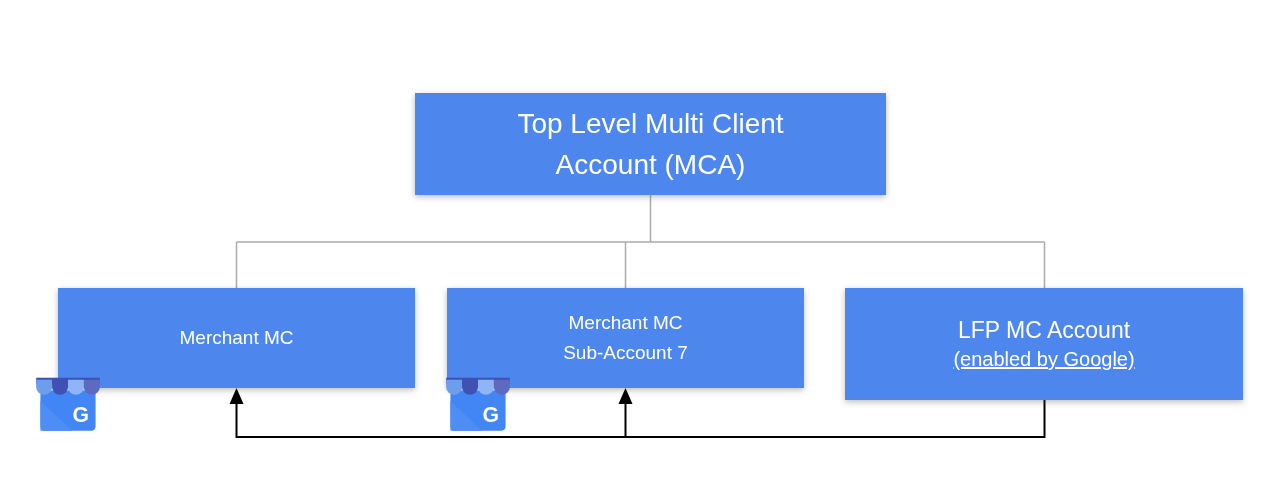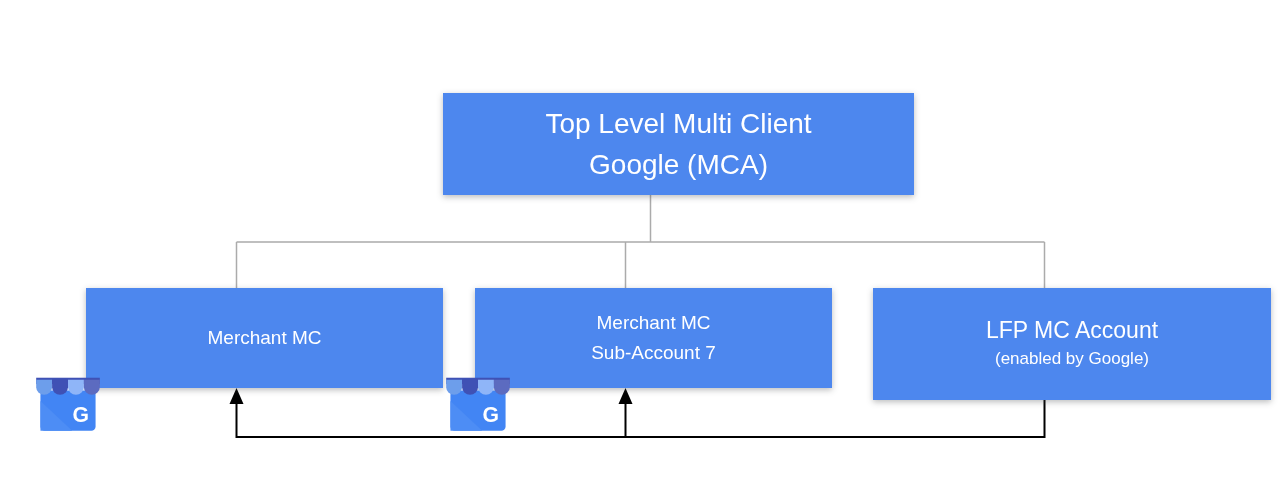--- a/index.html
+++ b/index.html
@@ -25,21 +25,20 @@
     position: absolute;
     background: #4d87ee;
     color: #ffffff;
     display: flex;
     flex-direction: column;
     align-items: center;
     justify-content: center;
     text-align: center;
     z-index: 2;
     box-shadow: 0 2px 6px rgba(60, 64, 67, 0.35);
-    margin-left: 28px;
   }
   .node-mca {
     left: 415px;
     top: 93px;
     width: 471px;
     height: 102px;
     font-size: 28px;
     line-height: 41px;
   }
   .node-sub {
@@ -53,22 +52,23 @@
   .node-sub2 { left: 447px; }
   .node-lfp {
     left: 845px;
     top: 288px;
     width: 398px;
     height: 112px;
     font-size: 23px;
     line-height: 30px;
   }
   .node-lfp .line2 {
-    font-size: 17px;
+    font-size: 20px;
     line-height: 28px;
+    text-decoration: underline;
   }
   .gmb-icon {
     position: absolute;
     width: 70px;
     height: 70px;
     z-index: 3;
   }
   .gmb-icon-1 { left: 33px;  top: 365px; }
   .gmb-icon-2 { left: 443px; top: 365px; }
 </style>
@@ -81,21 +81,21 @@
 
     <path d="M650.5,195 L650.5,242 M236.5,242 L1044.5,242 M236.5,242 L236.5,290 M625.5,242 L625.5,290 M1044.5,242 L1044.5,290" stroke="#ababab" stroke-width="1.5" fill="none"></path>
 
     <path d="M1044.5,388 L1044.5,437 L236.5,437 L236.5,403 M625.5,437 L625.5,403" stroke="#000000" stroke-width="2" fill="none"></path>
     <path d="M236.5,388 L229.5,404 L243.5,404 Z" fill="#000000"></path>
     <path d="M625.5,388 L618.5,404 L632.5,404 Z" fill="#000000"></path>
   </svg>
 
   <div class="node node-mca">
     <div class="line1">Top Level Multi Client</div>
-    <div class="line2">Google (MCA)</div>
+    <div class="line2">Account (MCA)</div>
   </div>
 
   <div class="node node-sub node-sub1">
     <div class="line1">Merchant MC</div>
   </div>
 
   <div class="node node-sub node-sub2">
     <div class="line1">Merchant MC</div>
     <div class="line2">Sub-Account 7</div>
   </div>

